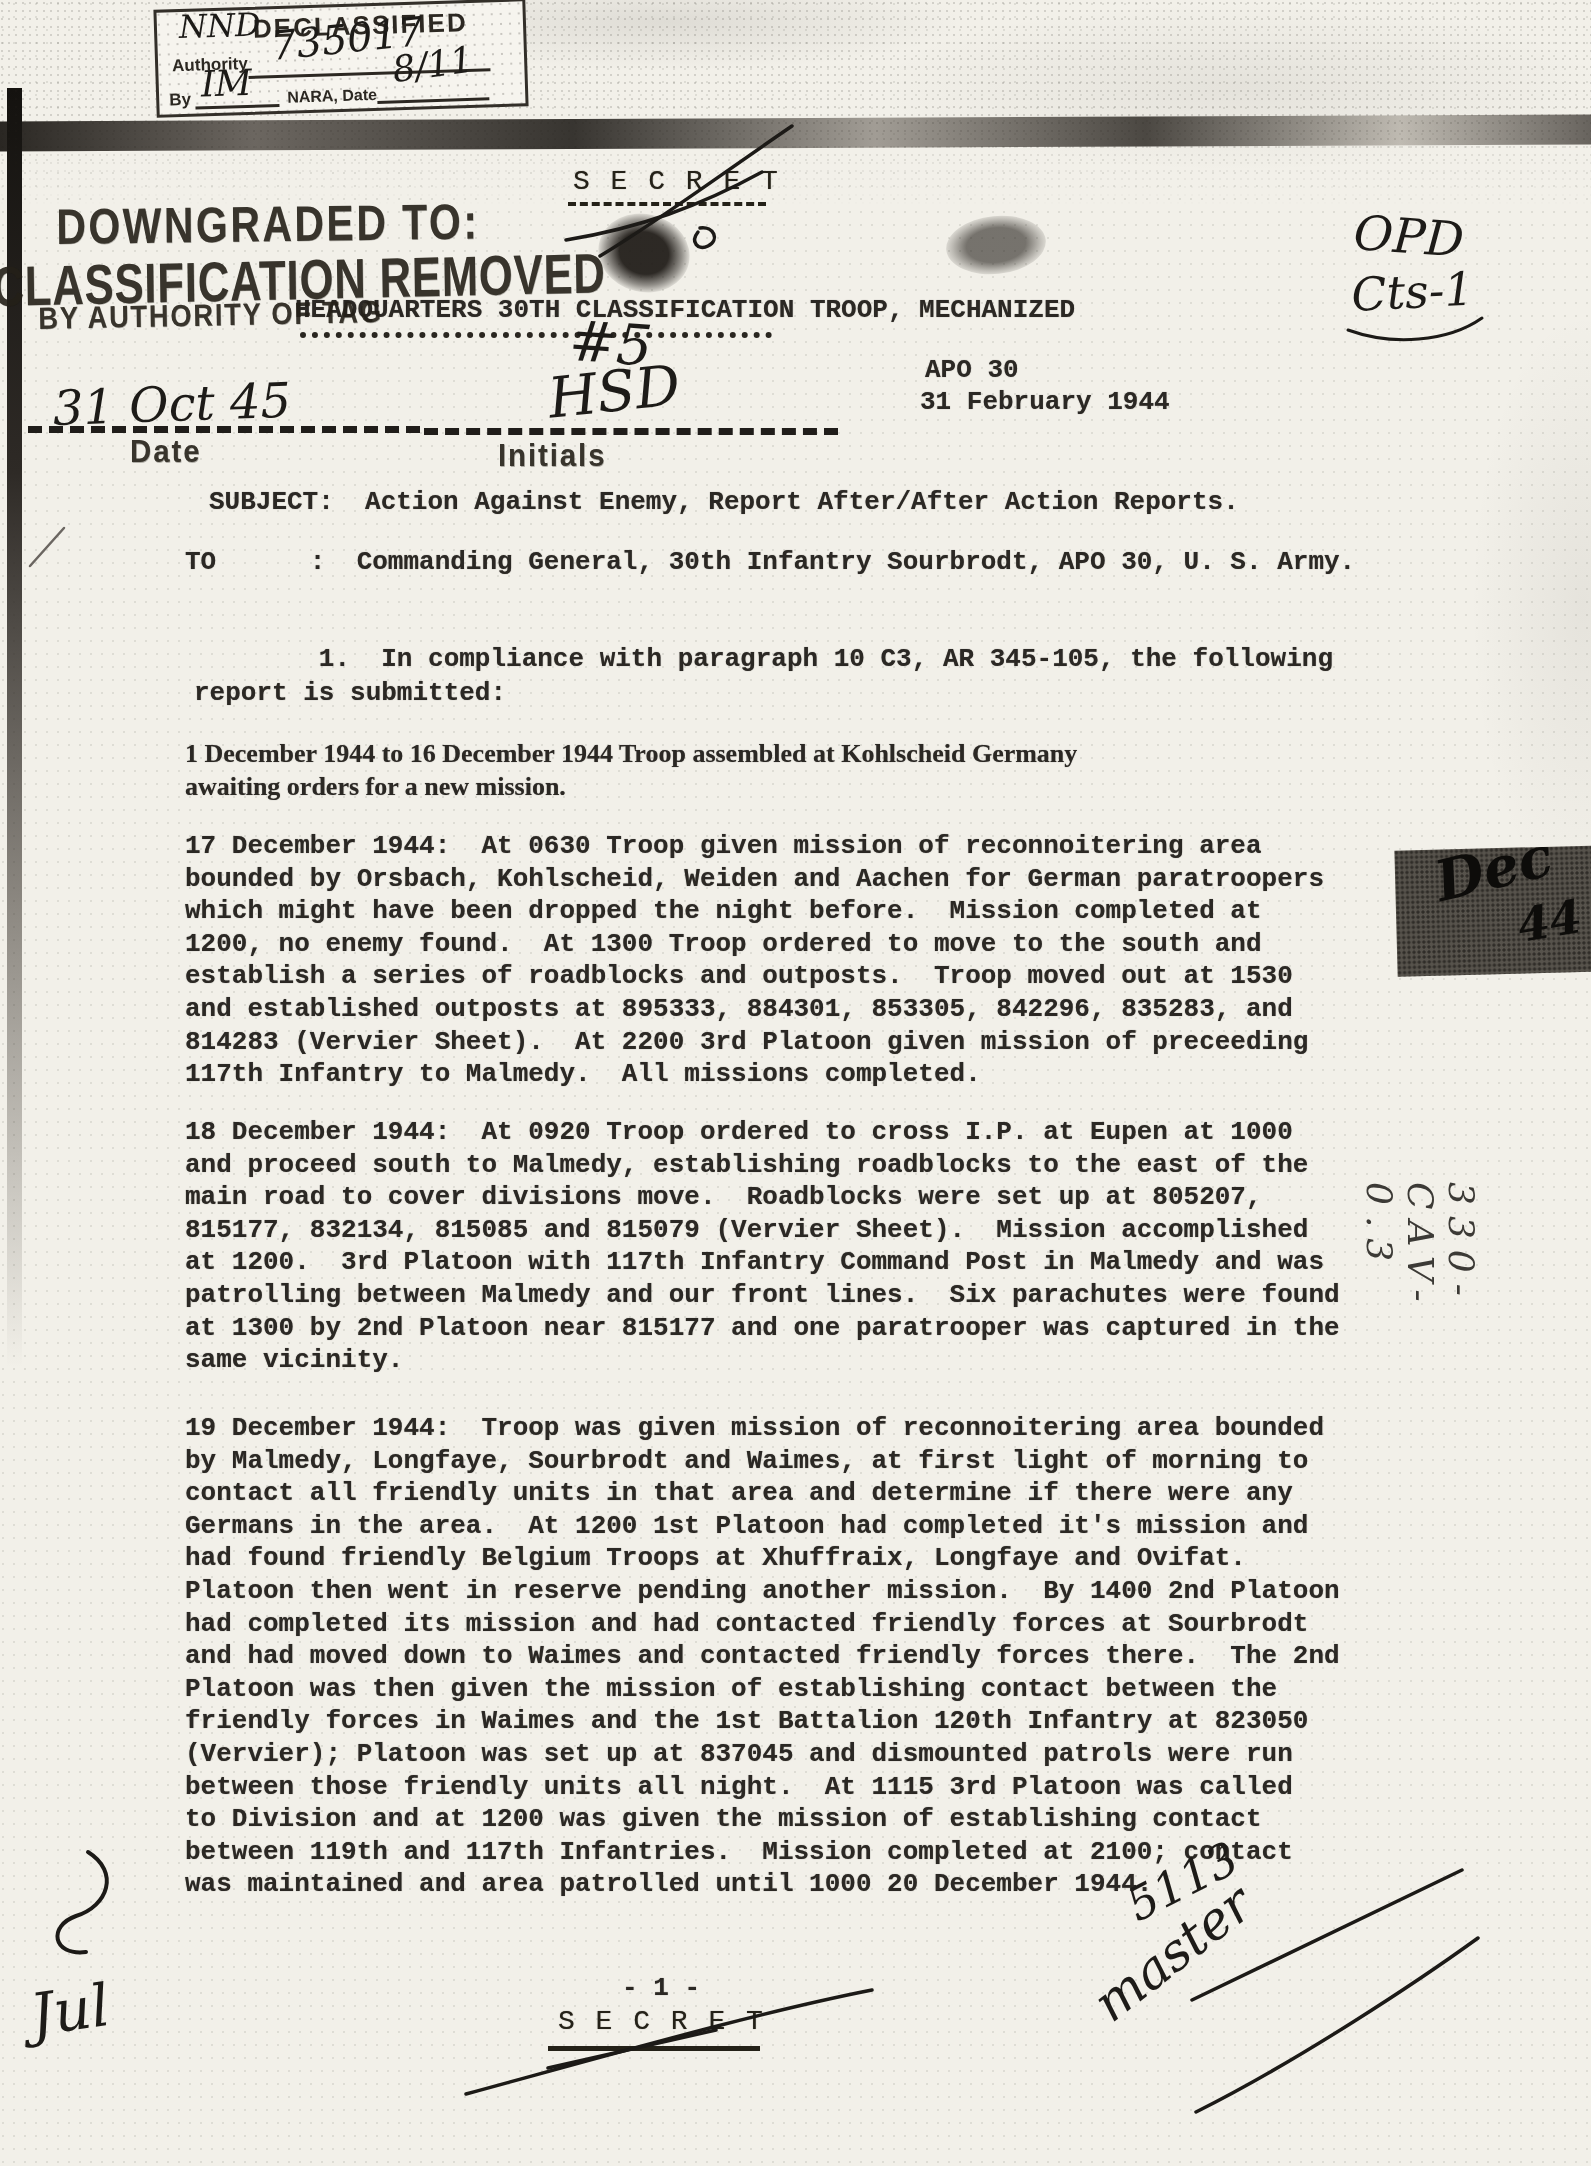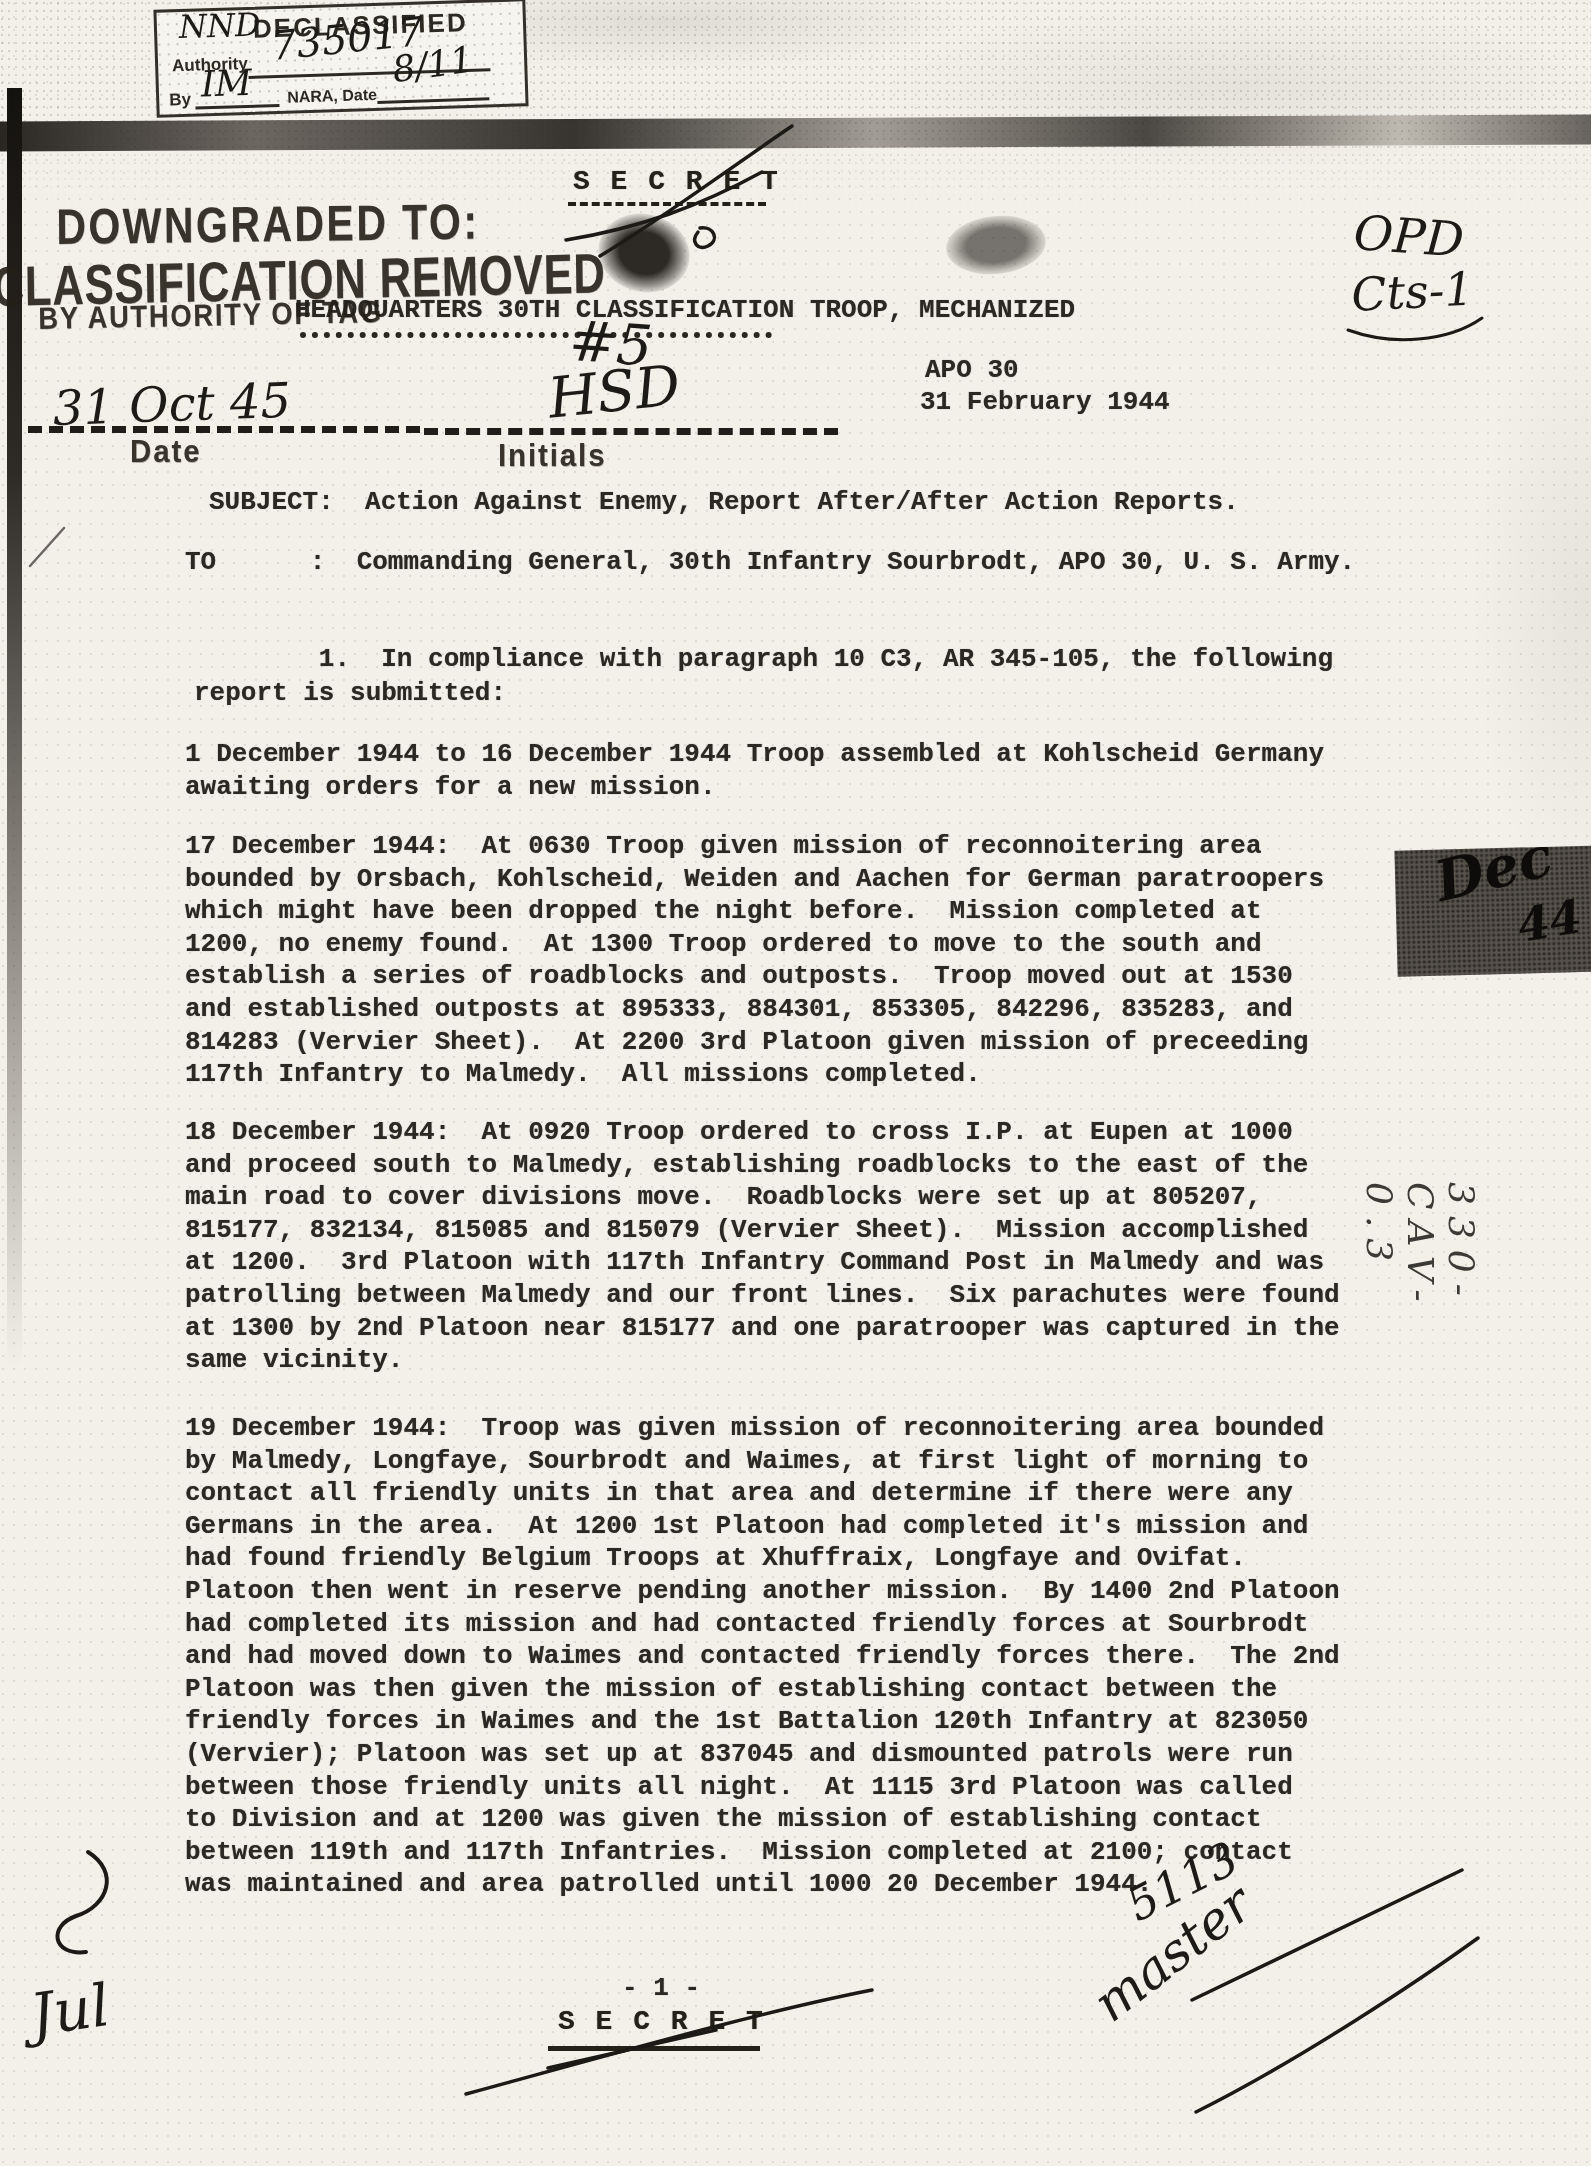--- a/index.html
+++ b/index.html
@@ -57,21 +57,21 @@
     color:#1d1b18;z-index:30;transform-origin:left top;}
   
   .declass-box{position:absolute;left:155px;top:4px;width:366px;height:102px;
     background:#f6f4ee;border:3px solid #332f29;transform:rotate(-1.8deg);z-index:25;
     background-image:radial-gradient(circle at 2px 2px, rgba(40,36,30,.22) 0 1px, transparent 1.2px);
     background-size:9px 10px;}
   .declass-box .small{position:absolute;font-family:"Liberation Sans",sans-serif;
     font-weight:700;color:#2c2822;}
   .declass-line{position:absolute;border-bottom:3px solid #2c2822;}
   
-  .secret{position:absolute;font-family:"Liberation Mono",monospace;font-weight:700;
+  .secret{position:absolute;font-family:"Liberation Mono",monospace;font-weight:400;
     font-size:28px;color:#242118;letter-spacing:2px;z-index:15;text-shadow:0 0 1px rgba(36,33,24,.6);}
   .secret-underline-dashed{position:absolute;border-bottom:4px dashed #242118;z-index:15;}
   .secret-underline-solid{position:absolute;border-bottom:5px solid #242118;z-index:15;}
   
   .dec-tab{position:absolute;left:1396px;top:848px;width:212px;height:126px;
     background-color:#57534c;transform:rotate(-1.5deg);z-index:12;
     background-image:radial-gradient(circle at 2px 2px, rgba(15,13,11,.55) 0 1.5px, transparent 1.7px);
     background-size:5px 5px;}
   .dec-tab .month{position:absolute;left:34px;top:0px;font-size:56px;font-weight:700;
     transform:rotate(-12deg);color:#0d0c0a;}
@@ -127,21 +127,21 @@
   <div class="typed" style="left:925px;top:354px;">APO 30</div>
   <div class="typed" style="left:920px;top:386px;">31 February 1944</div>
 
   <div class="hand" style="left:1356px;top:204px;font-size:48px;transform:rotate(4deg);">OPD</div>
   <div class="hand" style="left:1350px;top:268px;font-size:46px;transform:rotate(-3deg);">Cts-1</div>
 
   <div class="typed" style="left:185px;top:486px;margin-left:24px;">SUBJECT:  Action Against Enemy, Report After/After Action Reports.</div>
   <div class="typed" style="left:185px;top:546px;">TO      :  Commanding General, 30th Infantry Sourbrodt, APO 30, U. S. Army.</div>
   <div class="typed lh34" style="left:194px;top:642px;">        1.  In compliance with paragraph 10 C3, AR 345-105, the following
 report is submitted:</div>
-  <div class="typed" style="left:185px;top:738px;">1 December 1944 to 16 December 1944 Troop assembled at Kohlscheid Germany
+  <div class="typed" style="left:185px;top:738px;font-family:Liberation Serif, serif;">1 December 1944 to 16 December 1944 Troop assembled at Kohlscheid Germany
 awaiting orders for a new mission.</div>
   <div class="typed" style="left:185px;top:830px;">17 December 1944:  At 0630 Troop given mission of reconnoitering area
 bounded by Orsbach, Kohlscheid, Weiden and Aachen for German paratroopers
 which might have been dropped the night before.  Mission completed at
 1200, no enemy found.  At 1300 Troop ordered to move to the south and
 establish a series of roadblocks and outposts.  Troop moved out at 1530
 and established outposts at 895333, 884301, 853305, 842296, 835283, and
 814283 (Vervier Sheet).  At 2200 3rd Platoon given mission of preceeding
 117th Infantry to Malmedy.  All missions completed.</div>
   <div class="typed" style="left:185px;top:1116px;">18 December 1944:  At 0920 Troop ordered to cross I.P. at Eupen at 1000

